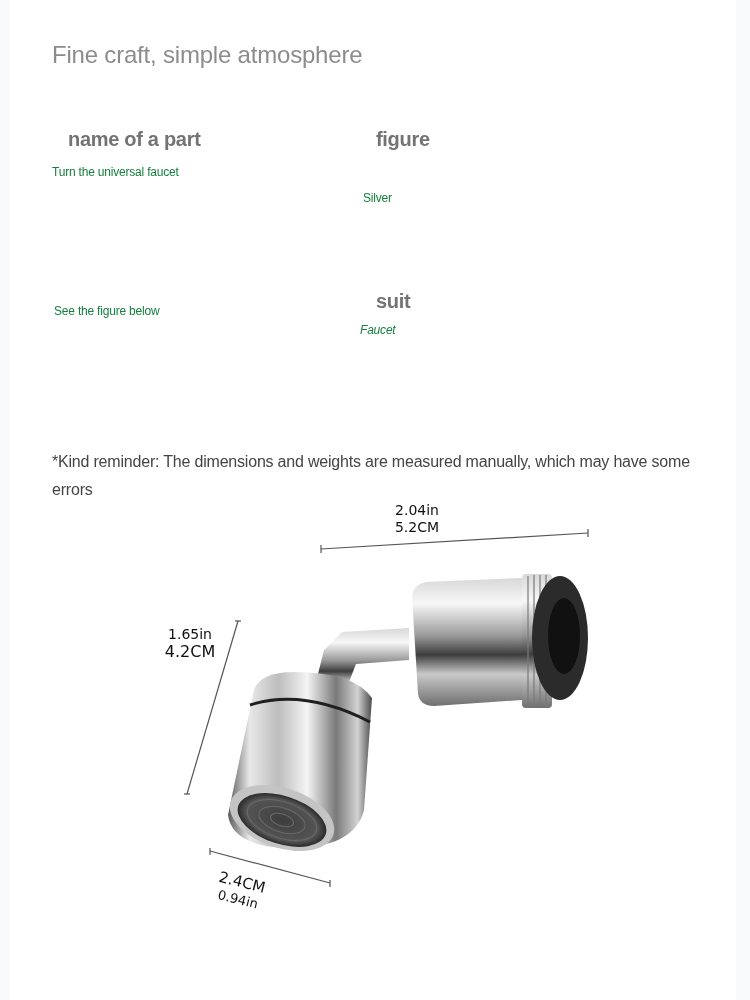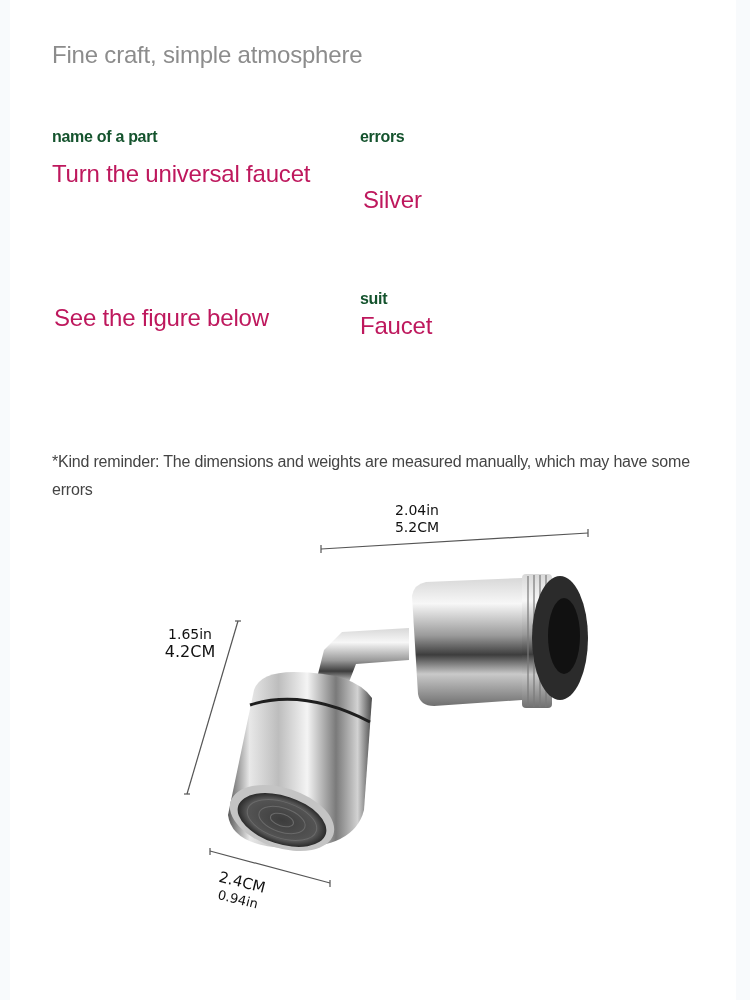--- a/index.html
+++ b/index.html
@@ -10,25 +10,26 @@
       position:relative;
     }
     .edge-l { position:absolute; left:0; top:0; width:10px; height:1000px; background:#f8fafc; }
     .edge-r { position:absolute; right:0; top:0; width:14px; height:1000px; background:#f8fafc; }
     .tagline {
       position:absolute; left:52px; top:41px;
       font-size:24px; color:#8c8c8c; letter-spacing:-0.2px;
     }
     .spec { position:absolute; }
     .spec .label {
-      font-size:16px; font-weight:bold; color:#14532d; letter-spacing:-0.3px;
+      font-size:20px; font-weight:bold; color:#737373; letter-spacing:-0.3px;
       white-space:nowrap;
+      margin-left:16px;
     }
     .spec .value {
-      font-size:24px; color:#be185d; margin-top:14px; letter-spacing:-0.2px;
+      font-size:12px; color:#15803d; margin-top:14px; letter-spacing:-0.2px;
       white-space:nowrap;
     }
     .reminder {
       position:absolute; left:52px; top:448px; width:670px;
       font-size:16px; line-height:28px; color:#444444; letter-spacing:-0.2px;
     }
     .figure { position:absolute; left:0; top:490px; width:750px; height:430px;padding-left:24px; }
     .dim-label {
       position:absolute; font-size:14px; color:#111; line-height:17px; text-align:center;
       font-family:"DejaVu Sans", sans-serif;
@@ -40,29 +41,29 @@
 <div class="edge-l"></div>
 <div class="edge-r"></div>
 
 <div class="tagline">Fine craft, simple atmosphere</div>
 
 <div class="spec" style="left:52px; top:128px;">
   <div class="label">name of a part</div>
   <div class="value">Turn the universal faucet</div>
 </div>
 <div class="spec" style="left:360px; top:128px;">
-  <div class="label">errors</div>
+  <div class="label">figure</div>
   <div class="value" style="padding-left:3px;margin-top:40px;">Silver</div>
 </div>
 <div class="spec" style="left:52px; top:290px;">
   <div class="value" style="padding-left:2px; ">See the figure below</div>
 </div>
 <div class="spec" style="left:360px; top:290px;">
   <div class="label">suit</div>
-  <div class="value" style="margin-top:4px;">Faucet</div>
+  <div class="value" style="margin-top:10px;font-style:italic;">Faucet</div>
 </div>
 
 <div class="reminder">*Kind reminder: The dimensions and weights are measured manually, which may have some errors</div>
 
 <div class="figure">
   <svg width="750" height="430" viewBox="0 490 750 430">
     <defs>
       <linearGradient id="chromeV" x1="0" y1="0" x2="0" y2="1">
         <stop offset="0" stop-color="#d8d8d8"></stop>
         <stop offset="0.2" stop-color="#f7f7f7"></stop>

